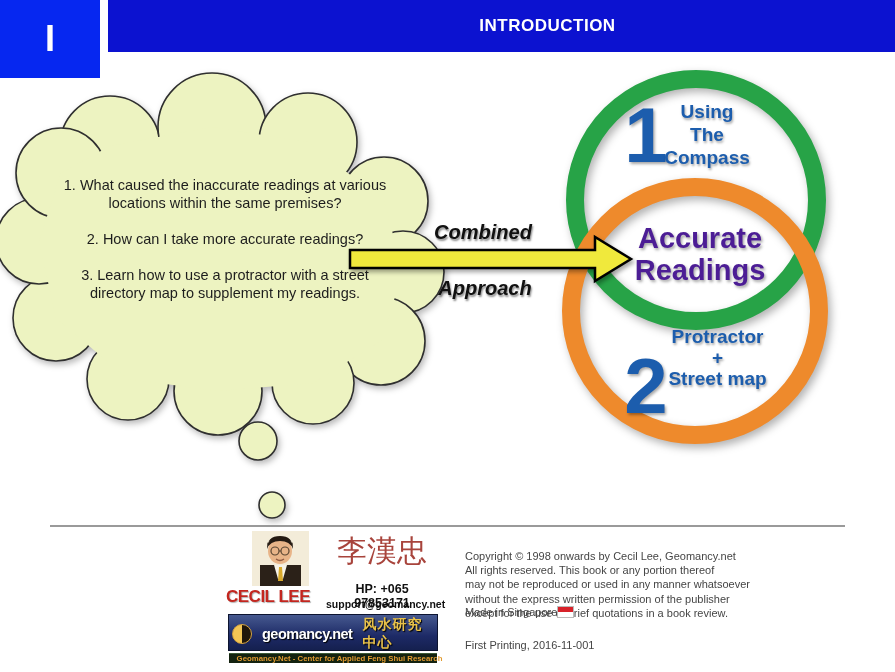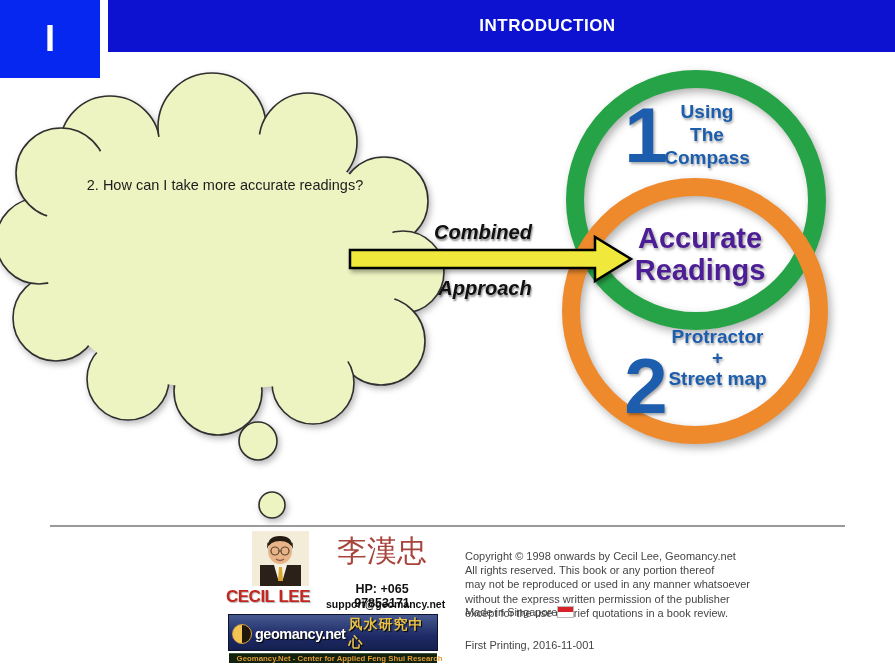--- a/index.html
+++ b/index.html
@@ -51,21 +51,21 @@
     text-shadow:1px 1px 1px rgba(0,0,0,.3);}
   .name-cn{position:absolute;left:330px;top:531px;width:104px;text-align:center;
     font-family:"DejaVu Serif","Liberation Serif",serif;font-size:30px;color:#a8443c;}
   .phone{position:absolute;left:326px;top:582px;width:112px;text-align:center;
     font-size:12.5px;font-weight:bold;color:#111;}
   .email{position:absolute;left:326px;top:598px;width:112px;text-align:center;
     font-size:10.5px;font-weight:bold;color:#111;}
   .banner{position:absolute;left:228px;top:614px;width:210px;height:37px;
     background:linear-gradient(#46598f,#1d2a66 60%,#15204f);border:1px solid #0d1430;
     box-sizing:border-box;display:flex;flex-direction:column;}
-  .banner-top{flex:1;display:flex;align-items:center;padding:1px 3px;gap:3px;}
+  .banner-top{flex:1;display:flex;align-items:center;padding:1px 3px;gap:10px;}
   .yinyang{width:18px;height:18px;border-radius:50%;flex:0 0 18px;
     background:radial-gradient(circle at 35% 35%, #f3c555 0 30%, #20160a 31% 60%, #c99б3a 61%);
     background:conic-gradient(#20160a 0 50%, #f3c555 50% 100%);border:1.5px solid #d8a43c;}
   .brand{color:#ffffff;font-size:14.5px;font-weight:bold;letter-spacing:-.5px;
     text-shadow:1px 1px 1px #000;}
   .brand-cn{color:#e8c14a;font-size:14px;font-weight:bold;letter-spacing:1px;
     font-family:Liberation Mono, monospace;text-shadow:1px 1px 1px #000;}
   .banner-bottom{height:12px;background:#13220f;border-top:1px solid #3c5a35;
     display:flex;align-items:center;justify-content:center;padding-left:13px;}
   .banner-bottom span{color:#e09a30;font-size:7.8px;font-weight:bold;white-space:nowrap;}
@@ -114,21 +114,23 @@
 
     <g fill="none" style="filter:drop-shadow(3px 4px 4px rgba(0,0,0,.3));">
       <circle cx="696" cy="200" r="121" stroke-width="18" stroke="#27a347"></circle>
       <circle cx="695" cy="311" r="124" stroke-width="18" stroke="#ee8a2c"></circle>
     </g>
 
     <polygon points="350,250 595,250 595,237 631,259 595,281 595,268 350,268" stroke="#000" stroke-width="2.5" stroke-linejoin="miter" style="filter:drop-shadow(2px 3px 2px rgba(0,0,0,.35));" fill="#f0e93c"></polygon>
   </svg>
 
   <div class="cloud-text">
+    <p>1. What caused the inaccurate readings at various locations within the same premises?</p>
     <p>2. How can I take more accurate readings?</p>
+    <p>3. Learn how to use a protractor with a street directory map to supplement my readings.</p>
   </div>
 
   <div class="combined">Combined</div>
   <div class="approach">Approach</div>
 
   <div class="venn-num num1">1</div>
   <div class="venn-side-label lbl1">Using
 The
 Compass</div>
   <div class="overlap-label">Accurate

